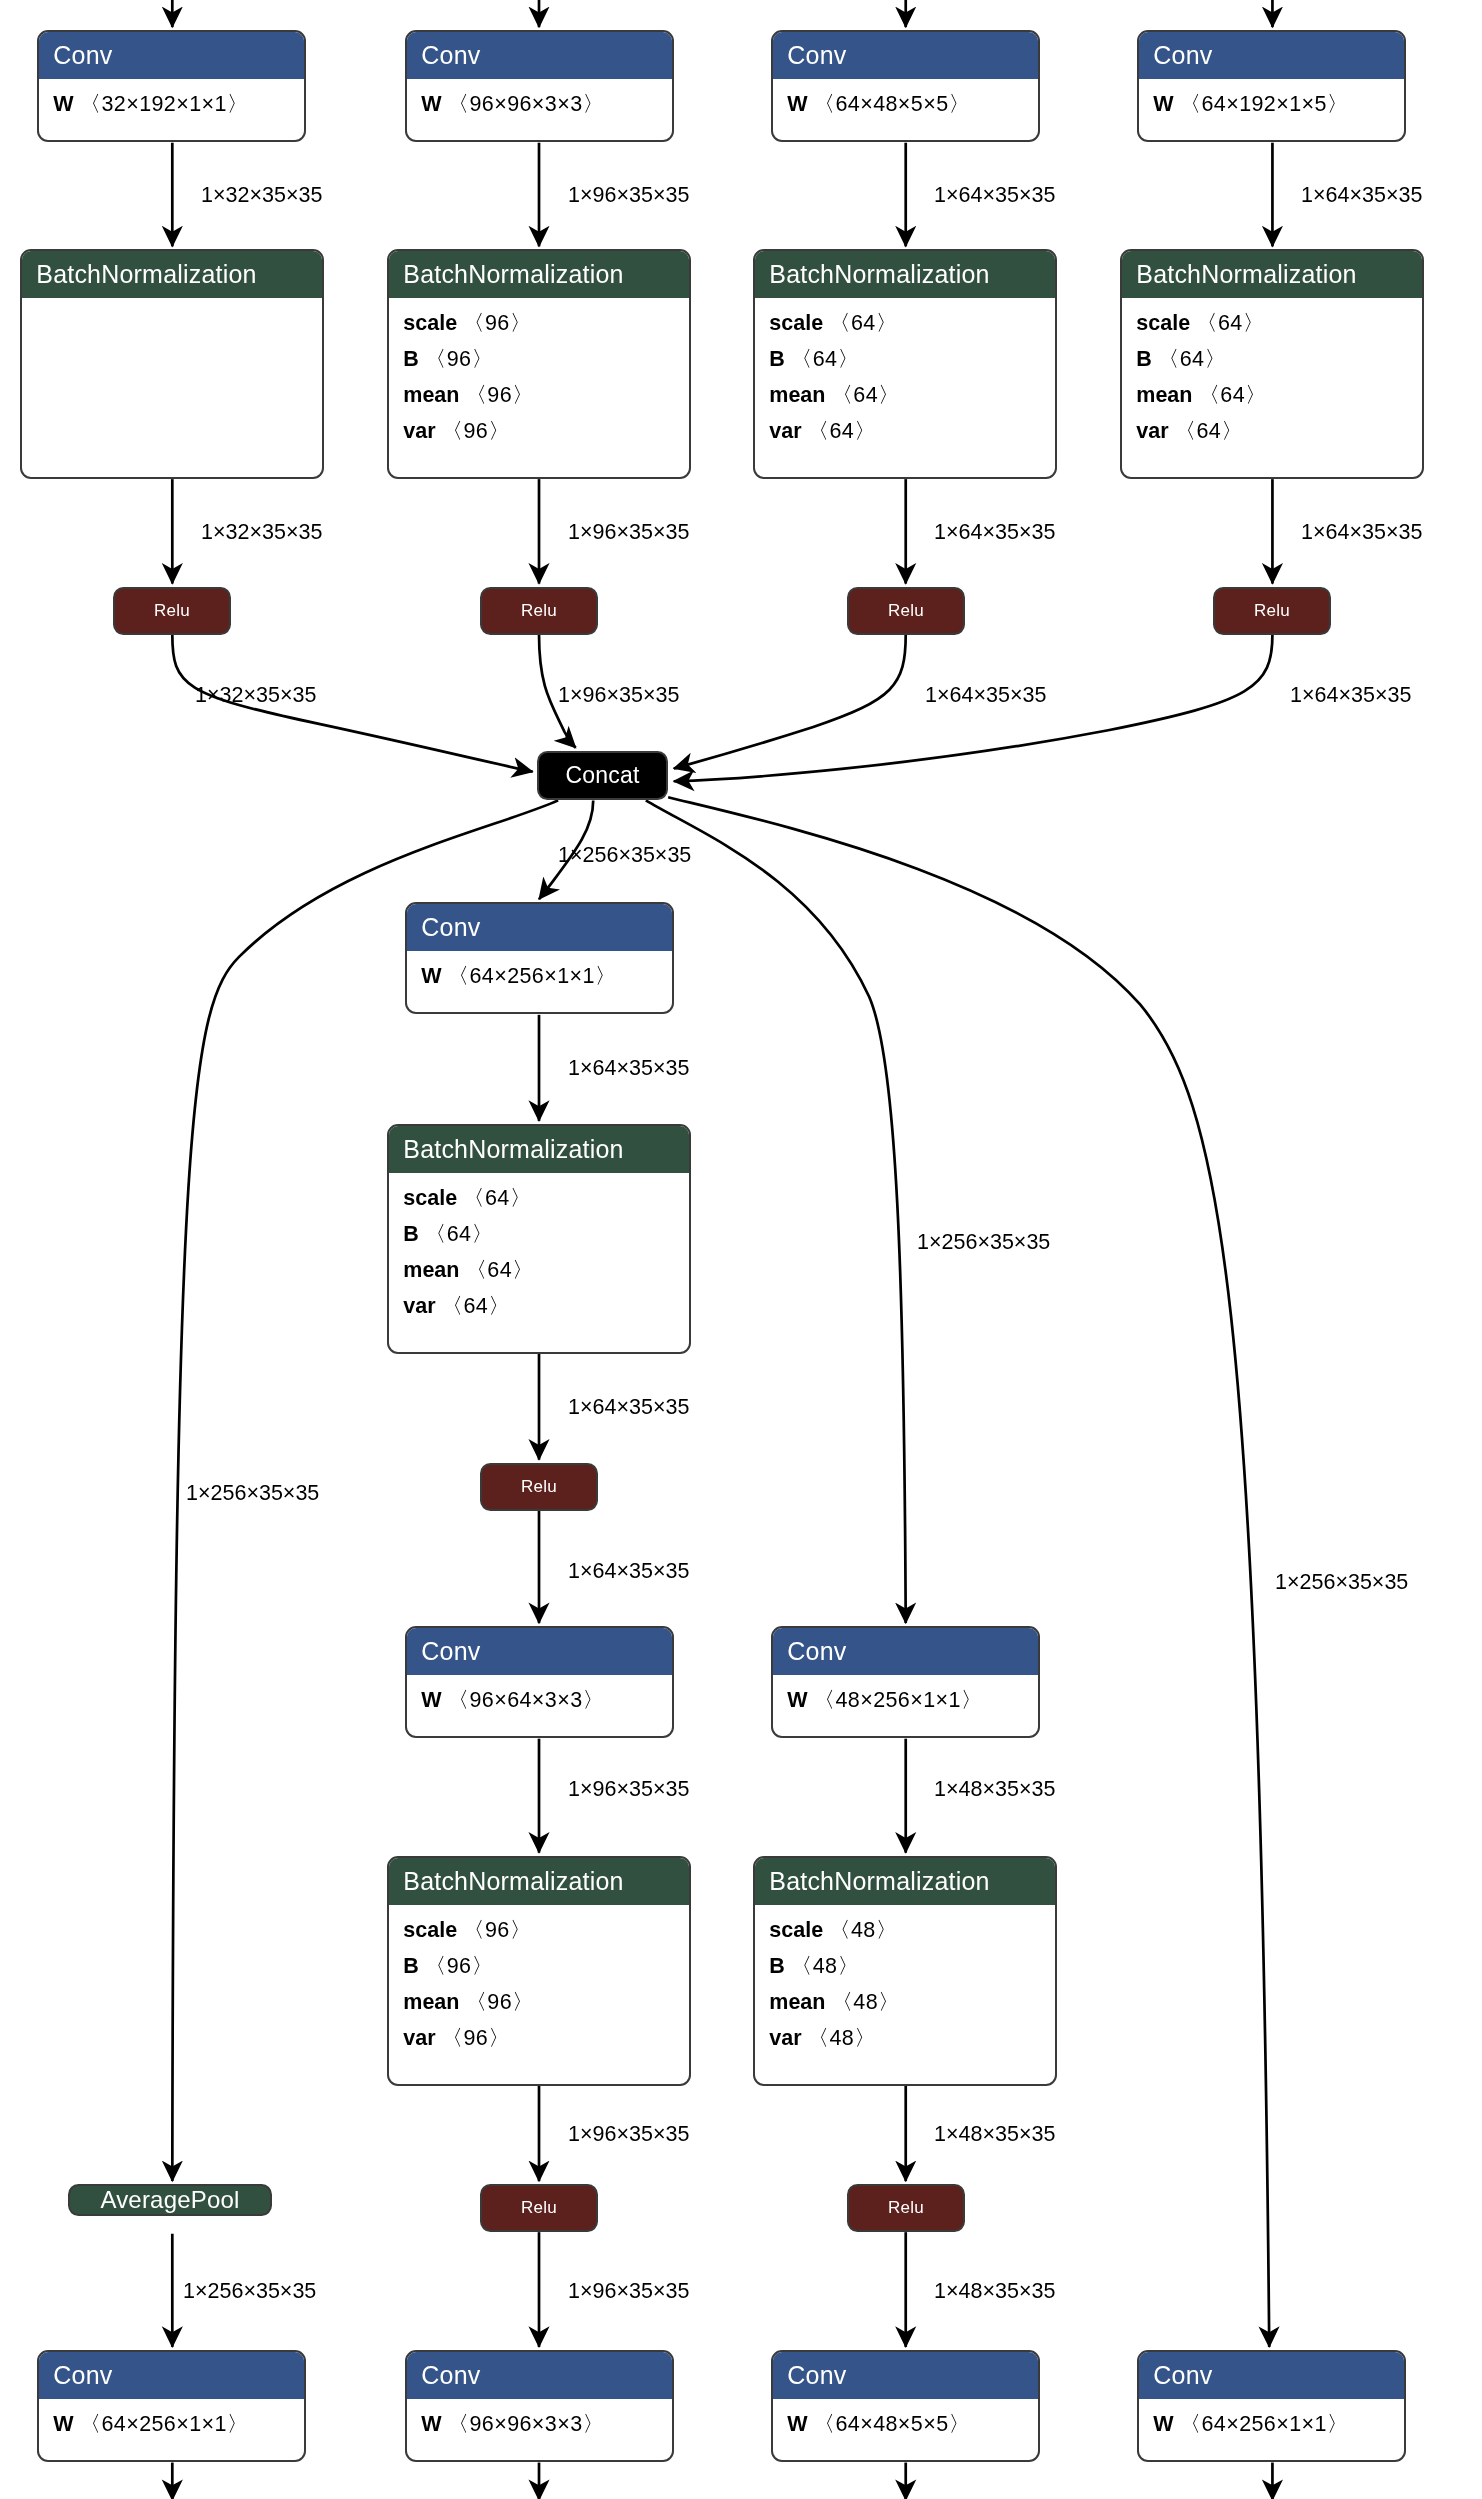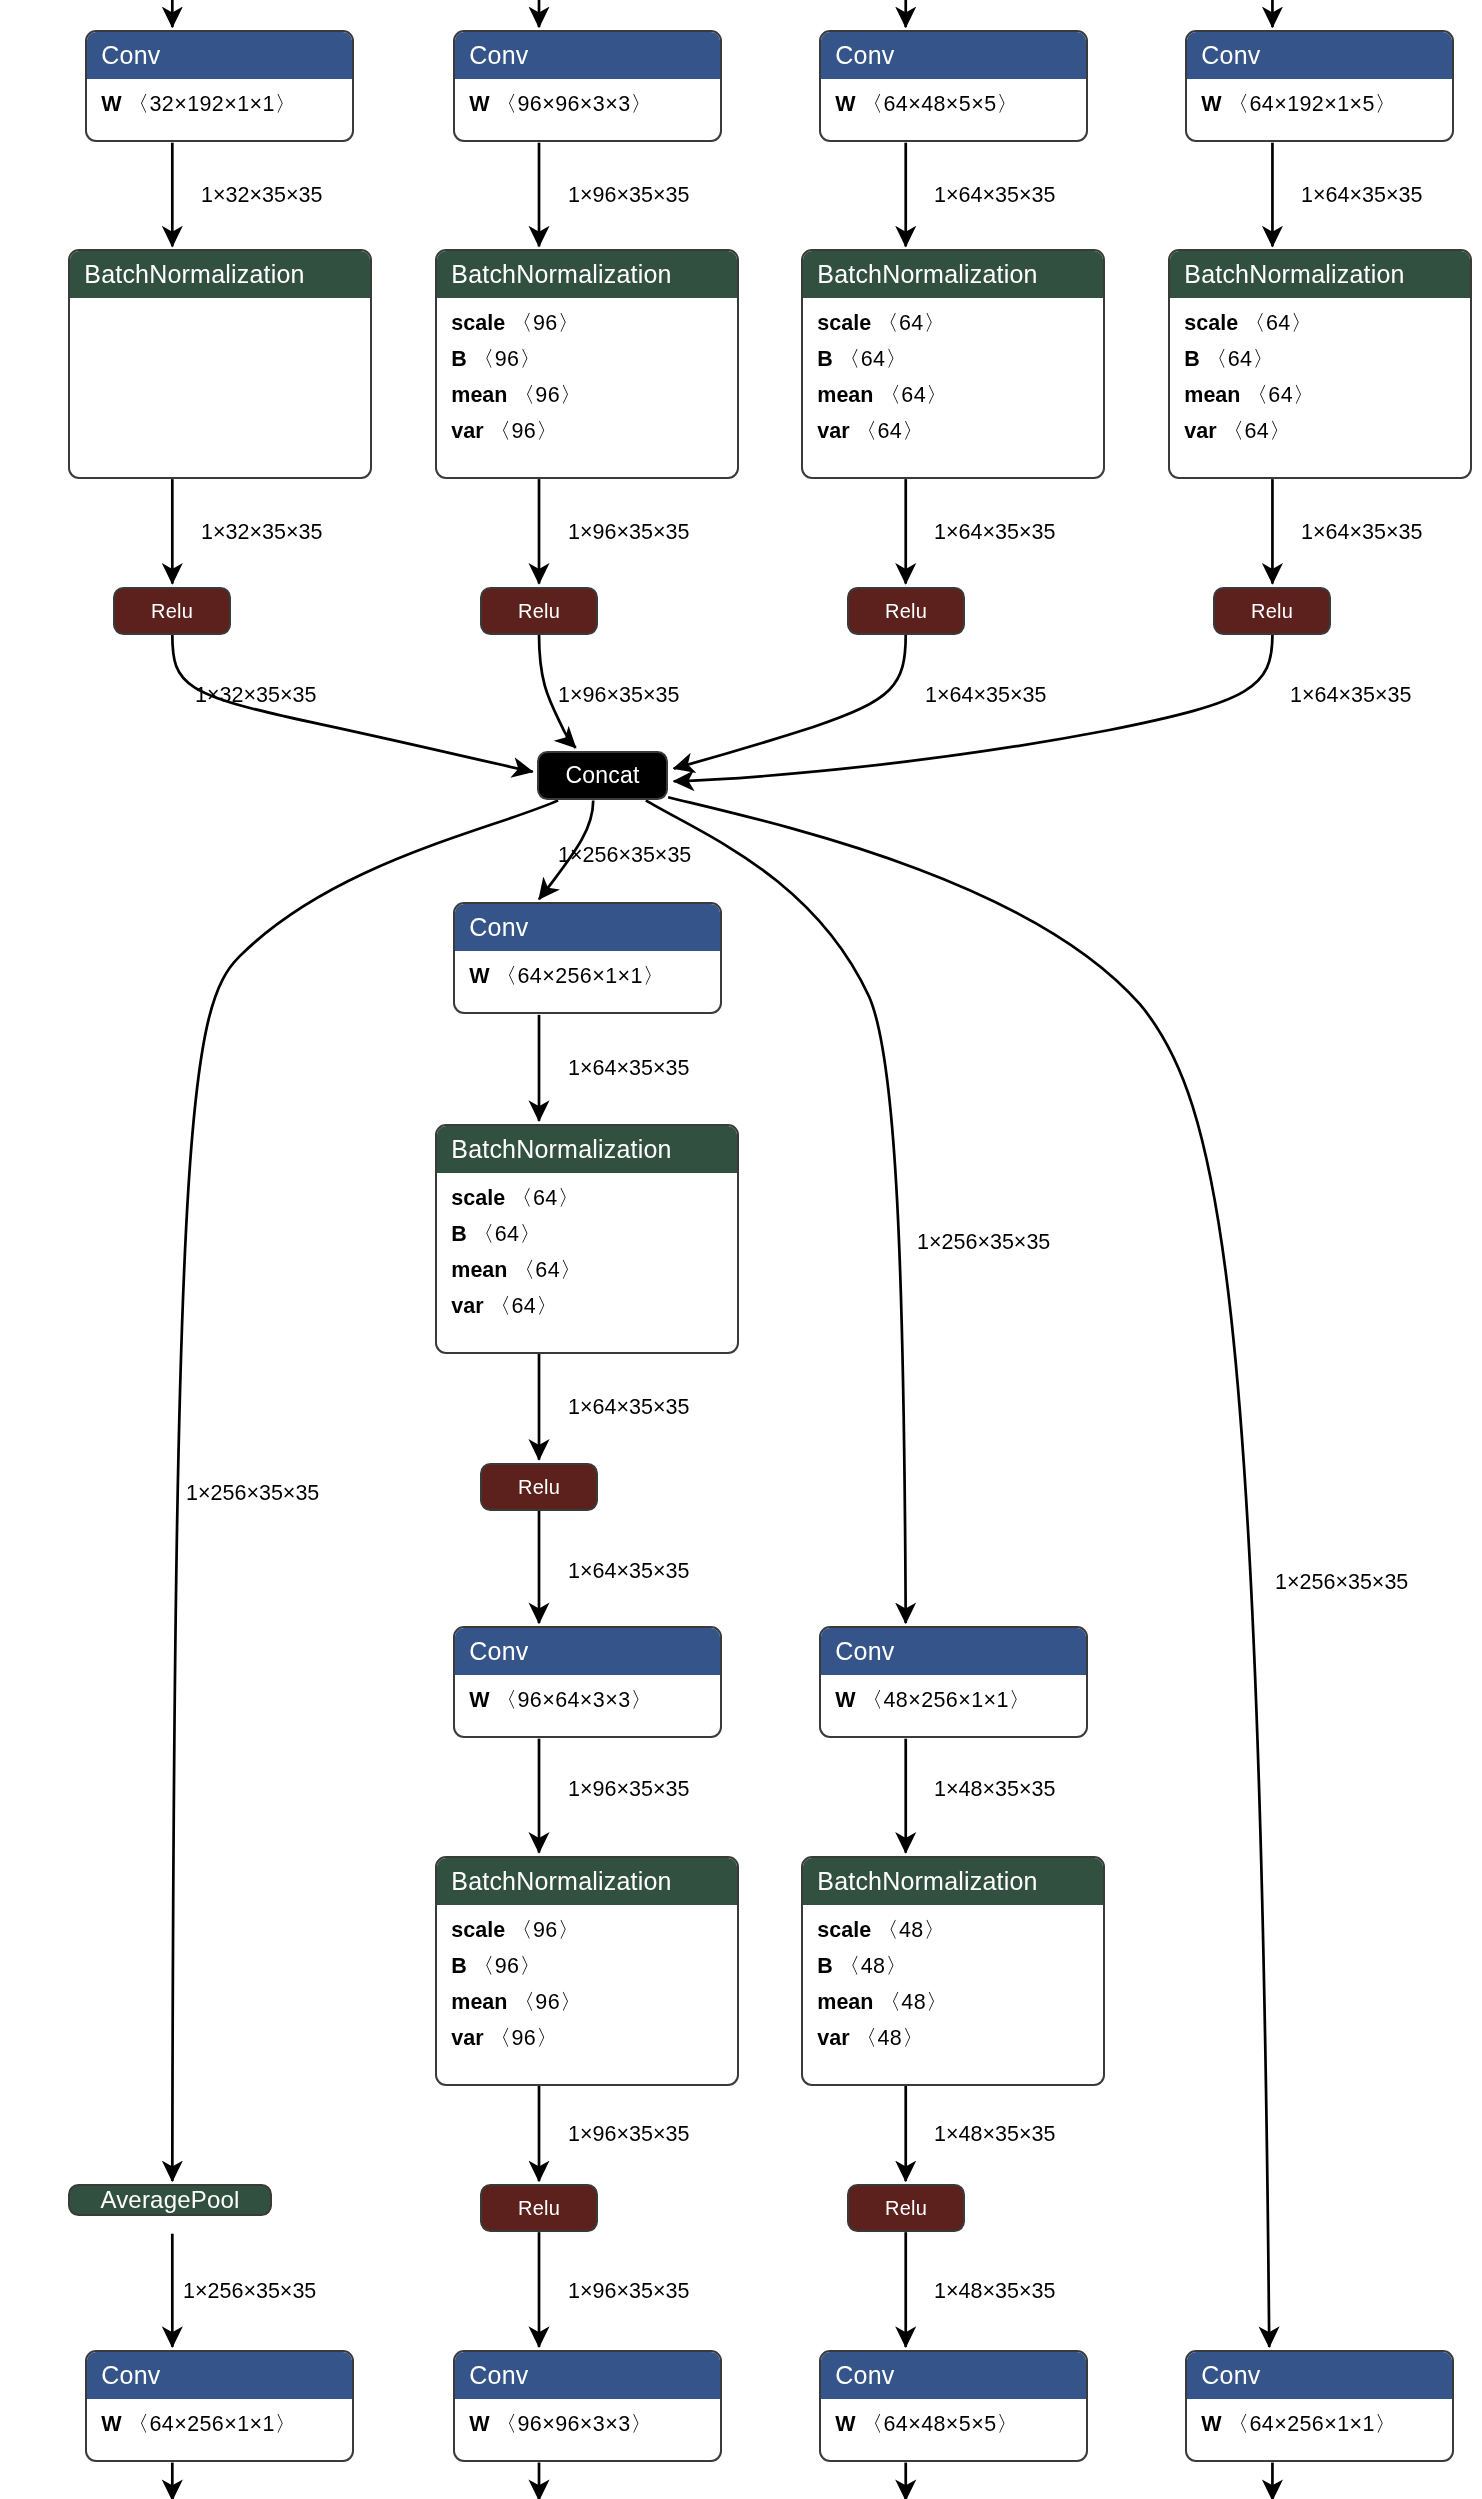--- a/index.html
+++ b/index.html
@@ -1,31 +1,31 @@
 <!DOCTYPE html>
 <html style="font-size:12.8px"><head>
 <meta charset="utf-8">
 <style>
   html,body{margin:0;padding:0;background:#ffffff;}
   body{width:1483px;height:2500px;font-family:"Liberation Sans","DejaVu Sans",sans-serif;}
   #stage{position:relative;width:1483px;height:2500px;overflow:hidden;background:#fff;}
   #edges{position:absolute;left:0;top:0;width:1483px;height:2500px;}
 
-  .node{position:absolute;box-sizing:border-box;border:2.4px solid #3a3a3a;border-radius:11px;overflow:hidden;background:#fff;margin-left:48px;}
+  .node{position:absolute;box-sizing:border-box;border:2.4px solid #3a3a3a;border-radius:11px;overflow:hidden;background:#fff;}
   .node .hdr{box-sizing:border-box;width:100%;color:#ffffff;font-size:25px;line-height:1;padding:11px 0 11px 14.3px;letter-spacing:0.2px;}
   .node .body{box-sizing:border-box;width:100%;background:#fff;padding:8px 0 8px 14.3px;}
   .node .prow{font-size:21.5px;line-height:1.0;color:#000;padding:7.2px 0;white-space:nowrap;}
   .node .prow b{font-weight:bold;}
   .node .prow .ang{font-weight:normal;letter-spacing:0.4px;}
 
   .conv .hdr{background:#35558a;}
   .bn   .hdr{background:#31503f;}
 
   .pill{position:absolute;box-sizing:border-box;border:2.4px solid #3a3a3a;border-radius:10.4px;color:#fff;
-        display:flex;align-items:center;justify-content:center;font-size:20px;letter-spacing:0.2px;}
+        display:flex;align-items:center;justify-content:center;font-size:17px;letter-spacing:0.2px;}
   .relu{background:#5c211c;}
   .concat{background:#000000;font-size:23px;}
   .avgpool{background:#31503f;font-size:24px;}
 
   .elabel{position:absolute;font-size:21.5px;color:#000;white-space:nowrap;line-height:1;}
 </style>
 </head>
 <body>
 
 <div id="stage">

